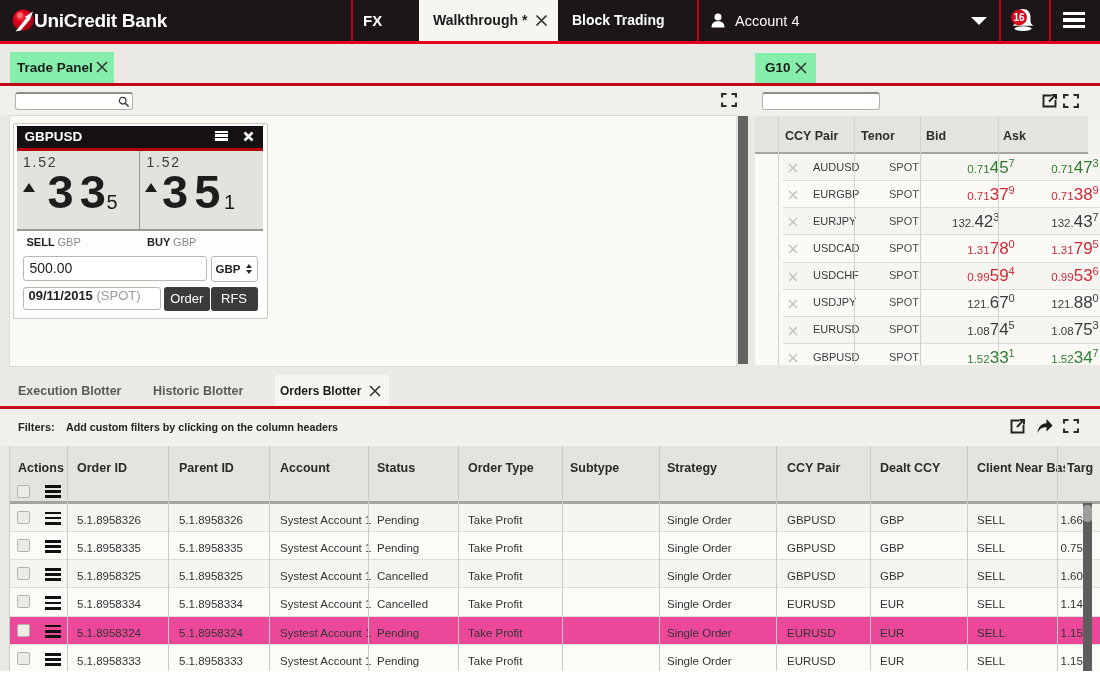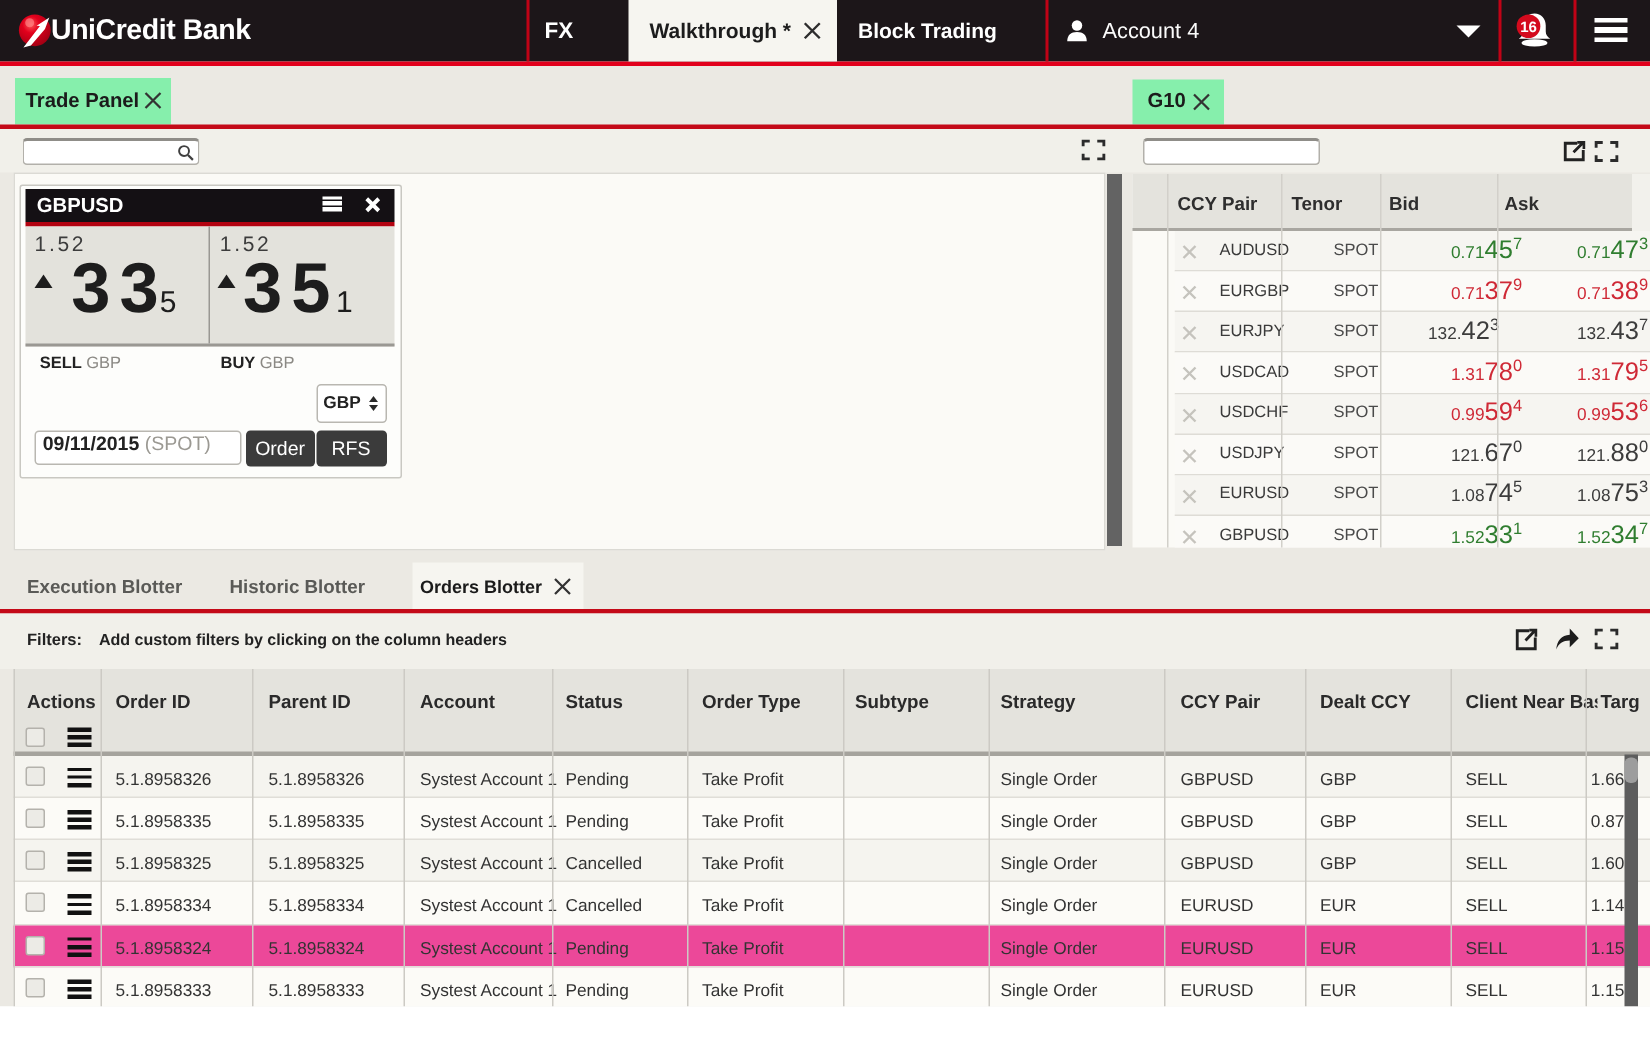--- a/index.html
+++ b/index.html
@@ -181,20 +181,21 @@
 <div class="small152" style="left:23px;top:155px;">1.52</div>
 <div class="uptri" style="left:23px;top:183px;"></div>
 <div class="bignum" style="left:47.5px;top:168px;">33</div>
 <div class="pipnum" style="left:106.5px;top:191.5px;">5</div>
 <div class="small152" style="left:146.5px;top:155px;">1.52</div>
 <div class="uptri" style="left:145px;top:183px;"></div>
 <div class="bignum" style="left:162px;top:168px;">35</div>
 <div class="pipnum" style="left:224px;top:191.5px;">1</div>
 <div class="wlabel" style="left:26.5px;top:237px;">SELL <i>GBP</i></div>
 <div class="wlabel" style="left:147px;top:237px;">BUY <i>GBP</i></div>
+<div class="winput" style="left:23px;top:256px;width:184px;height:25px;font-size:14px;color:#222;line-height:23px;padding-left:5.5px;">500.00</div>
 <div class="winput" style="left:210.5px;top:256px;width:47px;height:25.5px;font-size:11.5px;font-weight:bold;color:#222;line-height:24px;padding-left:4px;">GBP</div>
 <div class="abs" style="left:245.5px;top:264px;width:0;height:0;border-left:3.8px solid transparent;border-right:3.8px solid transparent;border-bottom:4.2px solid #2a2a2a;"></div>
 <div class="abs" style="left:245.5px;top:269.5px;width:0;height:0;border-left:3.8px solid transparent;border-right:3.8px solid transparent;border-top:4.2px solid #2a2a2a;"></div>
 <div class="winput" style="left:23px;top:287px;width:137.5px;height:23px;font-size:13px;font-weight:bold;color:#222;line-height:16.5px;padding-left:4.5px;">09/11/2015 <span style="font-weight:normal;color:#9b9993">(SPOT)</span></div>
 <div class="wbtn" style="left:164px;top:287px;width:45.5px;height:24px;line-height:24px;">Order</div>
 <div class="wbtn" style="left:210.5px;top:287px;width:47px;height:24px;line-height:24px;">RFS</div>
 
 <div class="abs g10tbl"></div>
 <div class="abs" style="left:1088px;top:116px;width:12px;height:249px;background:#f2f1ec;"></div>
 <div class="abs g10head">
@@ -354,21 +355,21 @@
         </div>
         <span style="left:68px">5.1.8958335</span>
         <span style="left:170px">5.1.8958335</span>
         <span style="left:271px">Systest Account 1</span>
         <span style="left:368px">Pending</span>
         <span style="left:459px">Take Profit</span>
         <span style="left:658px">Single Order</span>
         <span style="left:778px">GBPUSD</span>
         <span style="left:871px">GBP</span>
         <span style="left:968px">SELL</span>
-        <span style="left:1051.5px">0.87</span>
+        <span style="left:1051.5px">0.75</span>
       </div>
       <div class="abs brow" style="top:560.1px;background:#f5f4ef">
         <div class="checkbox" style="left:8px;top:7px;"></div>
         <div class="hamrow" style="left:36px;top:8px;">
           <div></div>
           <div></div>
           <div></div>
         </div>
         <span style="left:68px">5.1.8958325</span>
         <span style="left:170px">5.1.8958325</span>

